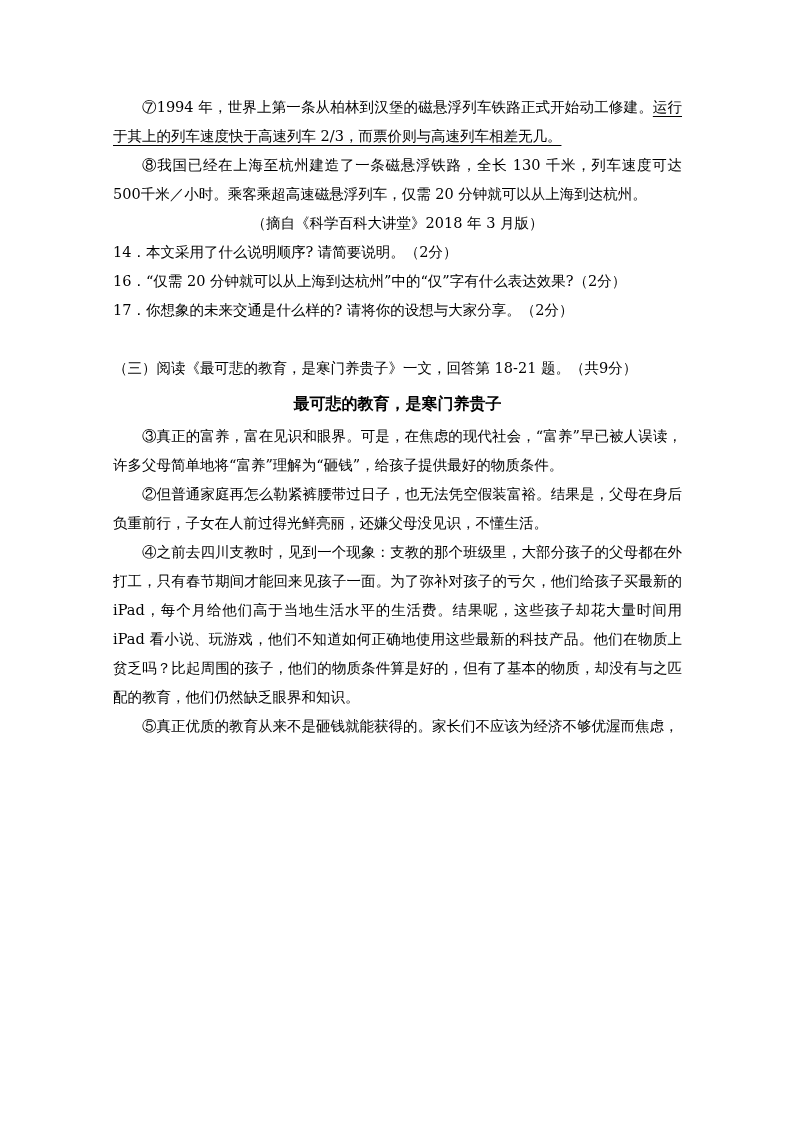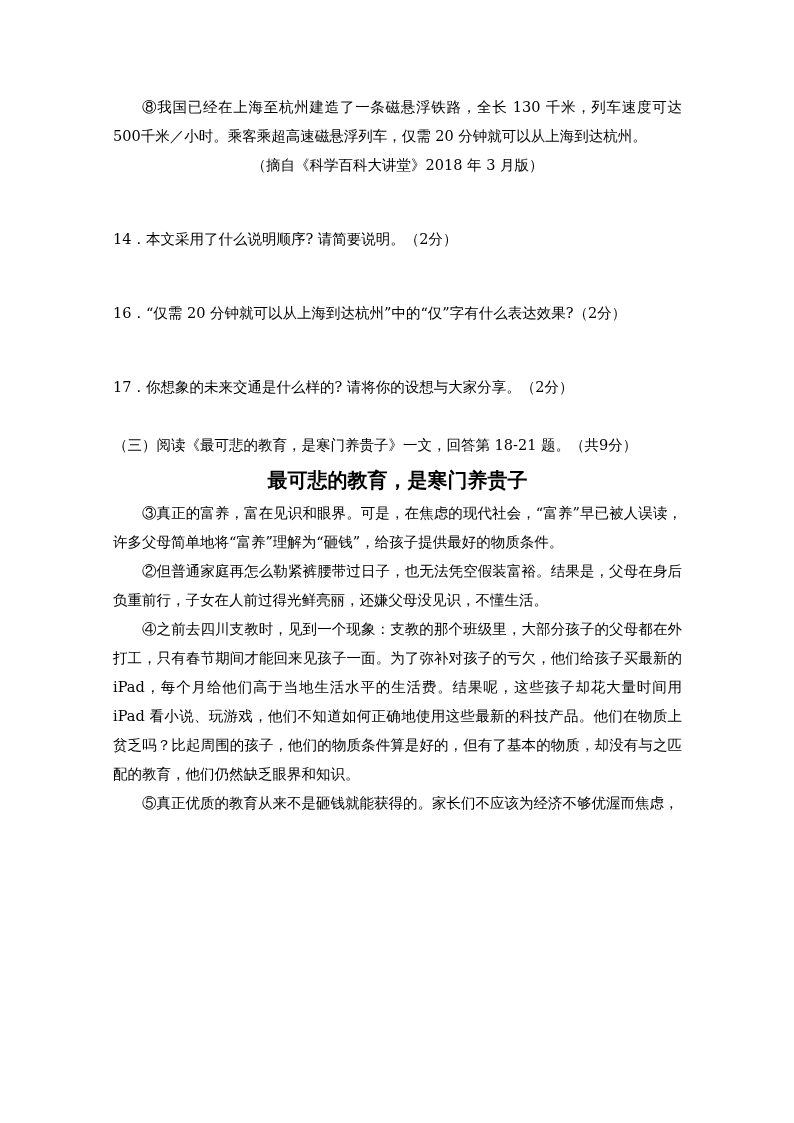--- a/index.html
+++ b/index.html
@@ -21,35 +21,36 @@
     overflow: hidden;
   }
   .para { text-align: justify; }
   .indent { text-indent: 2em; }
   .underline {
     text-decoration: underline;
     text-decoration-thickness: 1px;
     text-underline-offset: 4px;
   }
   .source-line { text-align: center; }
-  .question { text-align: justify; text-indent: 0; margin-top: 45px; }
+  .question { text-align: justify; text-indent: 0; }
   .section-header { text-align: justify; text-indent: 0; margin-top: 29px; }
   .essay-title {
     text-align: center;
     font-weight: bold;
-    font-size: 20px;
+    font-size: 16px;
     text-indent: 0;
     margin: 6px 0 4px 0;
   }
 </style>
 </head>
 <body>
 
 <div class="page">
 
+  <p class="para indent"><span>⑦1994 年，世界上第一条从柏林到汉堡的磁悬浮列车铁路正式开始动工修建。</span><span class="underline">运行于其上的列车速度快于高速列车 2/3，而票价则与高速列车相差无几。</span></p>
 
   <p class="para indent">⑧我国已经在上海至杭州建造了一条磁悬浮铁路，全长 130 千米，列车速度可达 500千米／小时。乘客乘超高速磁悬浮列车，仅需 20 分钟就可以从上海到达杭州。</p>
 
 
   <p class="para source-line">（摘自《科学百科大讲堂》2018 年 3 月版）</p>
 
   <p class="para question">14．本文采用了什么说明顺序? 请简要说明。（2分）</p>
 
 
   <p class="para question">16．“仅需 20 分钟就可以从上海到达杭州”中的“仅”字有什么表达效果?（2分）</p>

